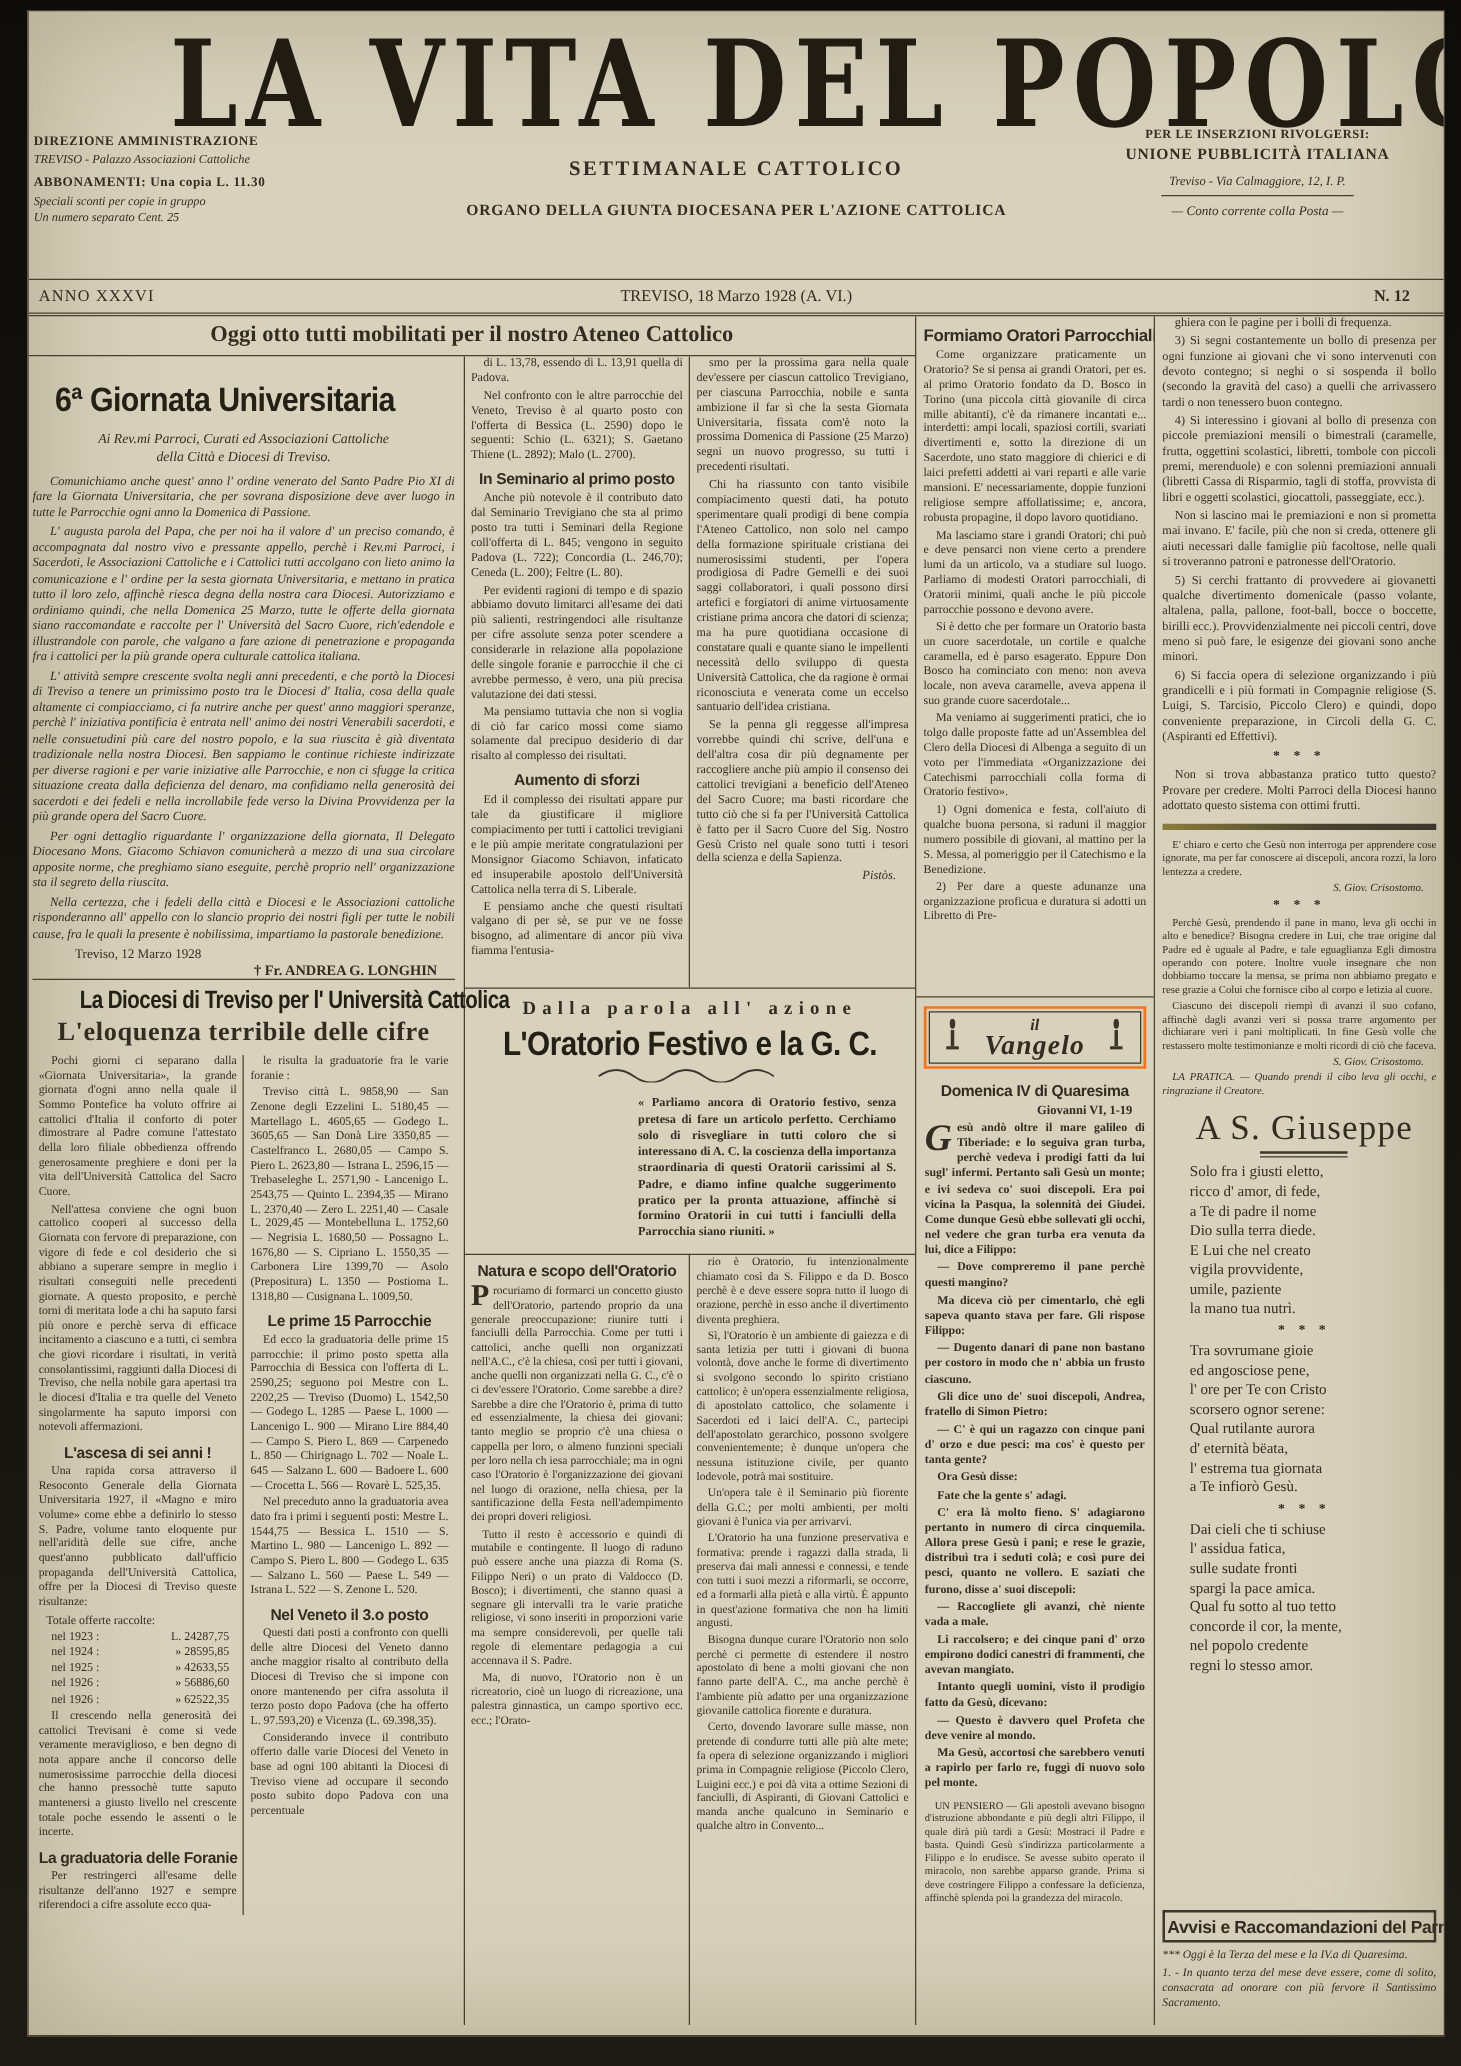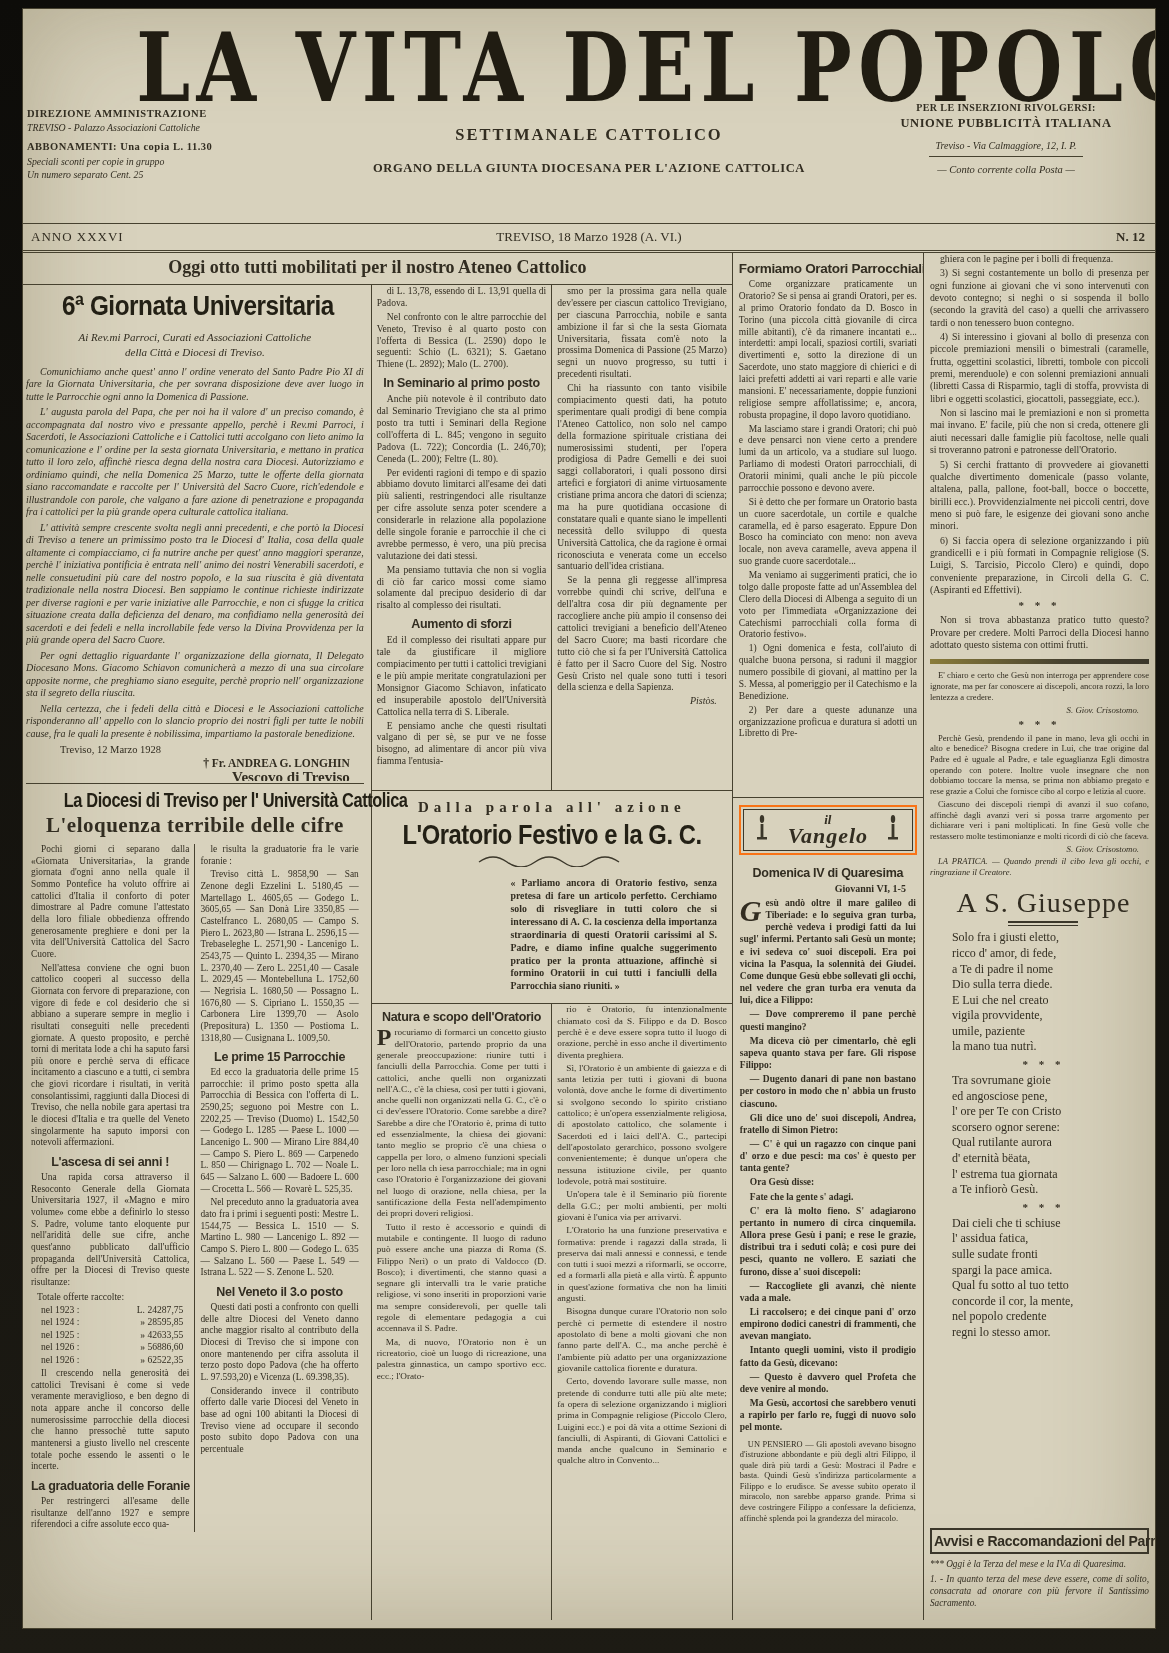--- a/index.html
+++ b/index.html
@@ -20,37 +20,37 @@
   .m-organ{font-weight:bold;font-size:12.5px;letter-spacing:.6px;margin-top:16px;}
   .mast-right{position:absolute;right:4px;top:92px;width:290px;text-align:center;line-height:1.4;}
   .m-r1{font-weight:bold;font-size:10px;letter-spacing:.4px;}
   .m-r2{font-weight:bold;font-size:12.5px;letter-spacing:.6px;}
   .m-r3{font-style:italic;font-size:10px;border-bottom:1px solid #46412f;display:inline-block;padding:2px 6px 3px;}
   .m-r4{font-style:italic;font-size:10.5px;margin-top:6px;}
   
   .dateline{position:relative;height:26px;border-bottom:3px double #46412f;font-size:13px;}
   .dl-left{position:absolute;left:8px;top:5px;letter-spacing:1px;}
   .dl-center{position:absolute;left:0;right:0;top:5px;text-align:center;}
-  .dl-right{position:absolute;right:10px;top:5px;font-weight:bold;}
+  .dl-right{position:absolute;right:27px;top:5px;font-weight:bold;}
   
   .body{display:flex;height:1367px;overflow:hidden;}
   .vsep{border-left:1px solid #46412f;}
   .zone-lm{width:63.4%;display:flex;flex-direction:column;min-width:0;}
   .zone-r1{width:17%;display:flex;flex-direction:column;min-width:0;}
   .zone-r2{width:19.6%;display:flex;flex-direction:column;min-width:0;padding:0 6px;overflow:hidden;}
   
   .headline{text-align:center;padding-top:6px;height:48px;overflow:visible;}
   .hl-scale{display:inline-block;transform:scaleX(.85);transform-origin:center;white-space:nowrap;
             font-family:"Liberation Sans",sans-serif;font-weight:bold;font-size:29px;letter-spacing:-1px;color:#232015;}
   .hl-q{font-size:1.1em;}
   .subhead{text-align:center;font-weight:bold;font-size:18px;margin:4px 0 6px;}
   .lm-cols{flex:1;display:flex;border-top:1px solid #46412f;overflow:hidden;min-height:0;}
   .colA{width:48.4%;min-width:0;padding:2px 7px 0 3px;}
   .zoneM{width:51.6%;min-width:0;display:flex;flex-direction:column;}
-  .art-title{margin:4px 0 8px;text-align:right;}
+  .art-title{margin:18px 0 8px;text-align:center;}
   .art-title .t-scale{display:inline-block;transform:scaleX(.9);transform-origin:left;white-space:nowrap;
             font-family:"Liberation Sans",sans-serif;font-weight:bold;font-size:27px;letter-spacing:-.5px;color:#232015;}
   .dedication{font-style:italic;text-align:center;font-size:11px;margin:6px 4px;white-space:pre-line;line-height:1.35;}
   .giornata{height:494px;overflow:hidden;}
   .letter-p{font-style:italic;font-size:10px;line-height:1.25;text-align:justify;text-indent:14px;margin:0 0 3px;}
   .letter-date{font-size:10.5px;margin:4px 0 2px 34px;}
   .sig{text-align:right;padding-right:14px;}
   .sig-name{font-weight:bold;font-size:11.5px;}
   .sig-role{font-weight:bold;font-size:15px;}
   .hr{border-top:1px solid #46412f;margin:2px 0;}
@@ -318,21 +318,21 @@
         <span class="candle">
           <svg width="12" height="26" viewBox="0 0 12 26" aria-hidden="true">
                 <ellipse cx="6" cy="4" rx="2.2" ry="4" fill="currentColor"></ellipse>
                 <rect x="4.6" y="9" width="2.8" height="13" fill="currentColor"></rect>
                 <rect x="1" y="22" width="10" height="2.5" fill="currentColor"></rect>
               </svg>
         </span>
       </div>
       <article class="gospel">
         <h4 class="sub-head">Domenica IV di Quaresima</h4>
-        <div class="gospel-ref">Giovanni VI, 1-5</div>
+        <div class="gospel-ref">Giovanni VI, 1-19</div>
         <div class="gospel-body">
               <p class="gp">Gesù andò oltre il mare galileo di Tiberiade: e lo seguiva gran turba, perchè vedeva i prodigi fatti da lui sugl' infermi. Pertanto salì Gesù un monte; e ivi sedeva co' suoi discepoli. Era poi vicina la Pasqua, la solennità dei Giudei. Come dunque Gesù ebbe sollevati gli occhi, nel vedere che gran turba era venuta da lui, dice a Filippo:</p>
               <p class="gp">— Dove compreremo il pane perchè questi mangino?</p>
               <p class="gp">Ma diceva ciò per cimentarlo, chè egli sapeva quanto stava per fare. Gli rispose Filippo:</p>
               <p class="gp">— Dugento danari di pane non bastano per costoro in modo che n' abbia un frusto ciascuno.</p>
               <p class="gp">Gli dice uno de' suoi discepoli, Andrea, fratello di Simon Pietro:</p>
               <p class="gp">— C' è qui un ragazzo con cinque pani d' orzo e due pesci: ma cos' è questo per tanta gente?</p>
               <p class="gp">Ora Gesù disse:</p>
               <p class="gp">Fate che la gente s' adagi.</p>
               <p class="gp">C' era là molto fieno. S' adagiarono pertanto in numero di circa cinquemila. Allora prese Gesù i pani; e rese le grazie, distribuì tra i seduti colà; e così pure dei pesci, quanto ne vollero. E saziati che furono, disse a' suoi discepoli:</p>

